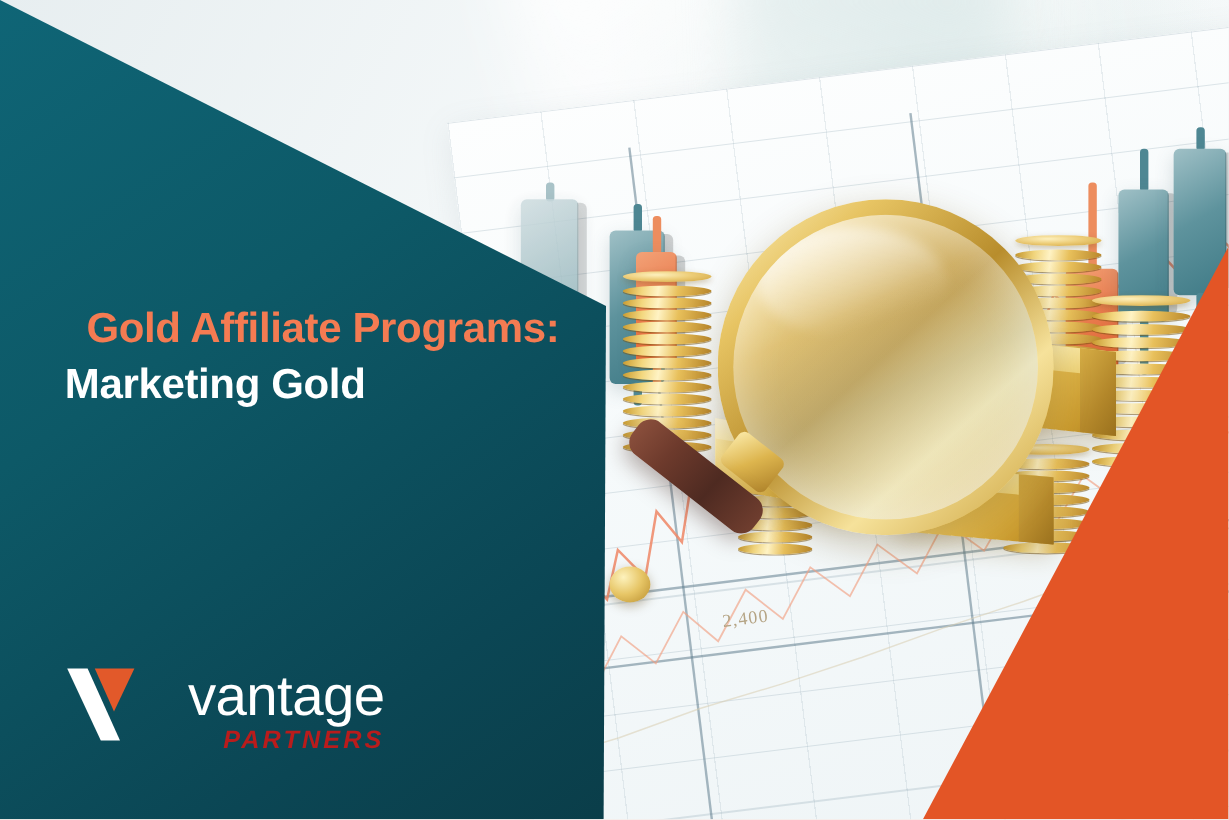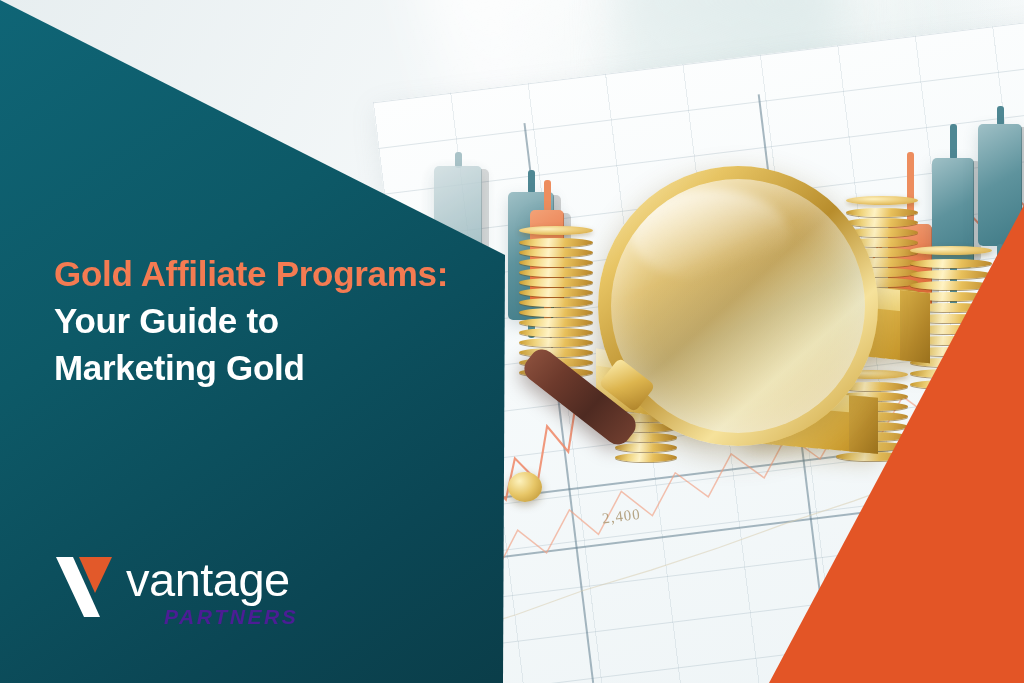--- a/index.html
+++ b/index.html
@@ -225,50 +225,51 @@
   }
   .headline .line {
     display: block;
     font-size: 35px;
     line-height: 47px;
     font-weight: 700;
     letter-spacing: -0.3px;
     color: #ffffff;
     white-space: nowrap;
   }
-  .headline .line.accent { color: #f47b52; }
+  .headline .line.accent { color: #f47b52; margin-left: 18px; }
 
   
   .logo {
     position: absolute;
     left: 54px;
     top: 551px;
     display: flex;
     align-items: flex-start;
   }
   .logo-mark { width: 60px; height: 72px; flex: none; }
   .logo-words { margin-left: 12px; padding-top: 6px; }
   .logo-wordmark {
     display: block;
     font-size: 47px;
     line-height: 46px;
     font-weight: 400;
     letter-spacing: -0.5px;
     color: #ffffff;
+    text-align: right;
   }
   .logo-sub {
     display: block;
     margin-top: 2px;
-    margin-left: 38px;
+    margin-left: 60px;
     font-size: 21px;
     line-height: 23px;
     font-style: italic;
     font-weight: 700;
     letter-spacing: 2.6px;
-    color: #4c1d95;
+    color: #b91c1c;
   }
 </style>
 </head>
 <body>
 
 <div class="banner">
 
   <div class="photo-bg"></div>
   <div class="bg-sweep-a"></div>
   <div class="bg-sweep-b"></div>
@@ -430,21 +431,20 @@
   <div class="mag-ferrule" style="left:604px; top:368px; width:46px; height:34px; transform:rotate(38deg);"></div>
   <div class="mag-handle" style="left:516px; top:380px; width:128px; height:34px; transform:rotate(38deg);"></div>
   <div class="mag-cap" style="left:508px; top:472px; width:34px; height:30px;"></div>
 
   <div class="teal-panel"></div>
 
   <div class="orange-wedge"></div>
 
   <div class="headline">
     <span class="line accent">Gold Affiliate Programs:</span>
-    <span class="line">Your Guide to</span>
     <span class="line">Marketing Gold</span>
   </div>
 
   <div class="logo">
     <svg class="logo-mark" viewBox="0 0 60 72">
       <polygon points="2,6 19,6 46,66 30,66" fill="#ffffff"></polygon>
       <polygon points="25,6 58,6 41,42" fill="#e2592a"></polygon>
     </svg>
     <div class="logo-words">
       <span class="logo-wordmark">vantage</span>

